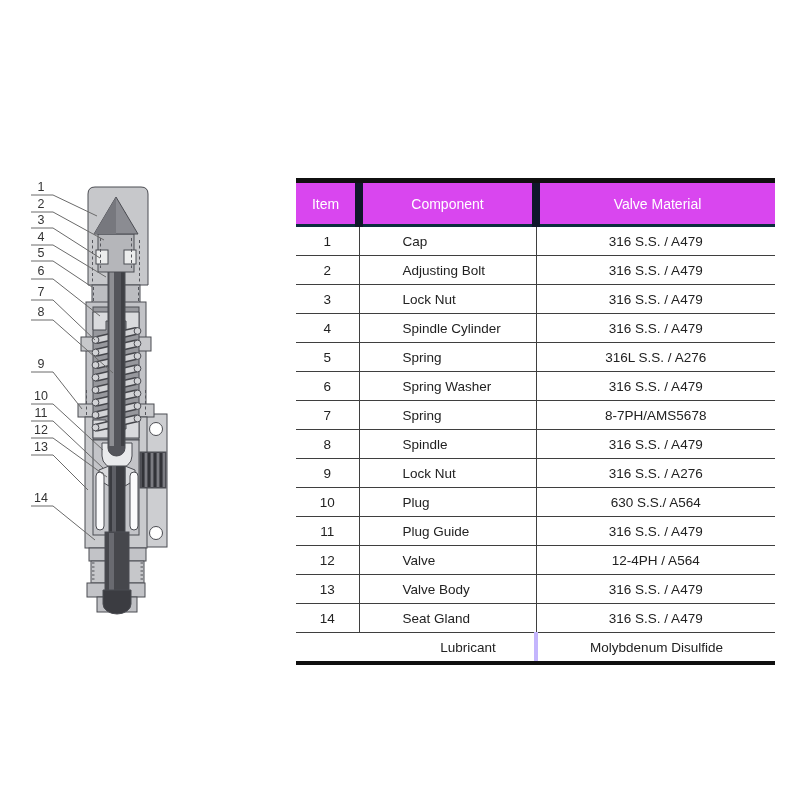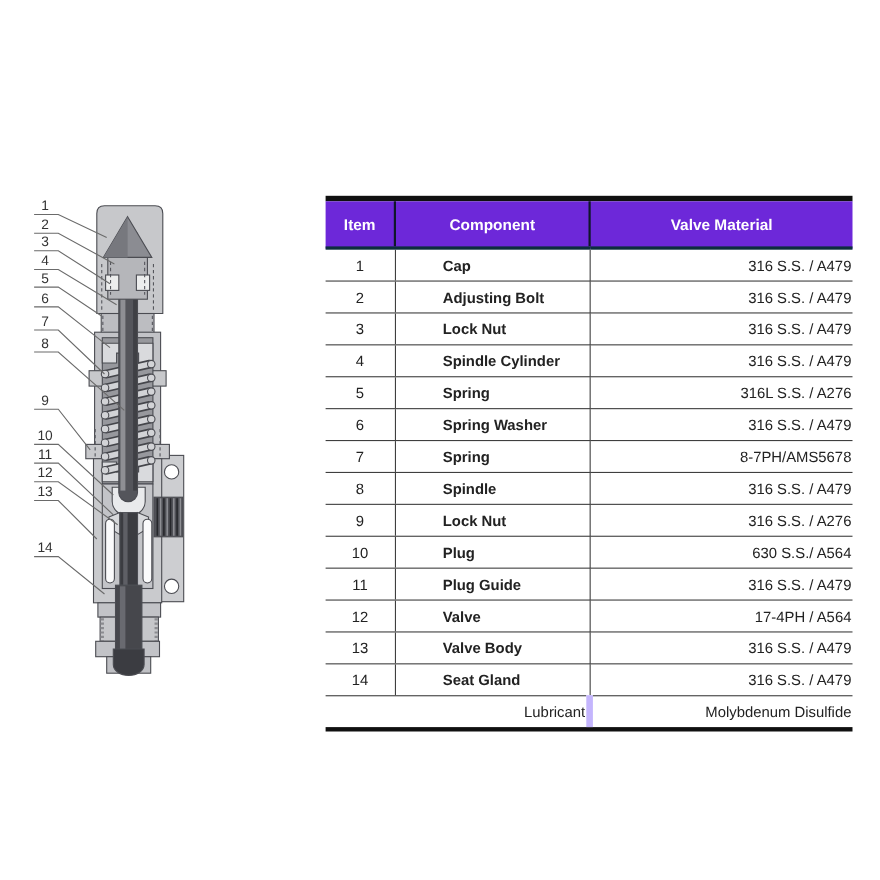--- a/index.html
+++ b/index.html
@@ -11,34 +11,34 @@
   .callout-num{font-family:"Liberation Sans",sans-serif;font-size:12.5px;fill:#333;}
 
   .table-wrap{
     position:absolute;left:296px;top:178px;width:479px;
     border-top:5px solid #101010;border-bottom:4px solid #101010;
   }
   table{width:100%;border-collapse:collapse;table-layout:fixed;}
   col.c-item{width:63px;}
   col.c-comp{width:177px;}
   thead th{
-    background:#6d28d9;color:#ffffff;height:39px;
-    font-size:14px;font-weight:bold;text-align:center;
+    background:#d946ef;color:#ffffff;height:39px;
+    font-size:14px;font-weight:normal;text-align:center;
     border-bottom:3px solid #0d2e3f;
   }
-  thead th.b-left{border-left:2px solid #0f172a;}
+  thead th.b-left{border-left:8px solid #0f172a;}
   tbody td{
     height:26px;font-size:13.5px;color:#222222;
     border-bottom:1px solid #3f3f3f;white-space:nowrap;
   }
   tbody tr:last-child td{border-bottom:none;}
   td.c-item{text-align:center;}
-  td.c-comp{text-align:left;padding-left:43px;border-left:1px solid #3f3f3f;border-right:1px solid #3f3f3f;font-weight:bold;}
-  td.c-mat{text-align:right;}
-  td.merged{text-align:right;padding-left:107px;border-right:6px solid #c4b5fd;}
+  td.c-comp{text-align:left;padding-left:43px;border-left:1px solid #3f3f3f;border-right:1px solid #3f3f3f;}
+  td.c-mat{text-align:center;}
+  td.merged{text-align:center;padding-left:107px;border-right:4px solid #c4b5fd;}
 </style>
 </head>
 <body>
 
 <svg class="diagram" width="280" height="660" viewBox="0 0 280 660" xmlns="http://www.w3.org/2000/svg">
 
   <g stroke="#4b4c52" stroke-width="1">
 
     <rect x="145" y="414" width="22" height="133" fill="#cdced1"></rect>
     <circle cx="156" cy="429" r="6.5" fill="#ffffff"></circle>
@@ -270,21 +270,21 @@
           <td class="c-mat">630 S.S./ A564</td>
         </tr>
       <tr>
           <td class="c-item">11</td>
           <td class="c-comp">Plug Guide</td>
           <td class="c-mat">316 S.S. / A479</td>
         </tr>
       <tr>
           <td class="c-item">12</td>
           <td class="c-comp">Valve</td>
-          <td class="c-mat">17-4PH / A564</td>
+          <td class="c-mat">12-4PH / A564</td>
         </tr>
       <tr>
           <td class="c-item">13</td>
           <td class="c-comp">Valve Body</td>
           <td class="c-mat">316 S.S. / A479</td>
         </tr>
       <tr>
           <td class="c-item">14</td>
           <td class="c-comp">Seat Gland</td>
           <td class="c-mat">316 S.S. / A479</td>

